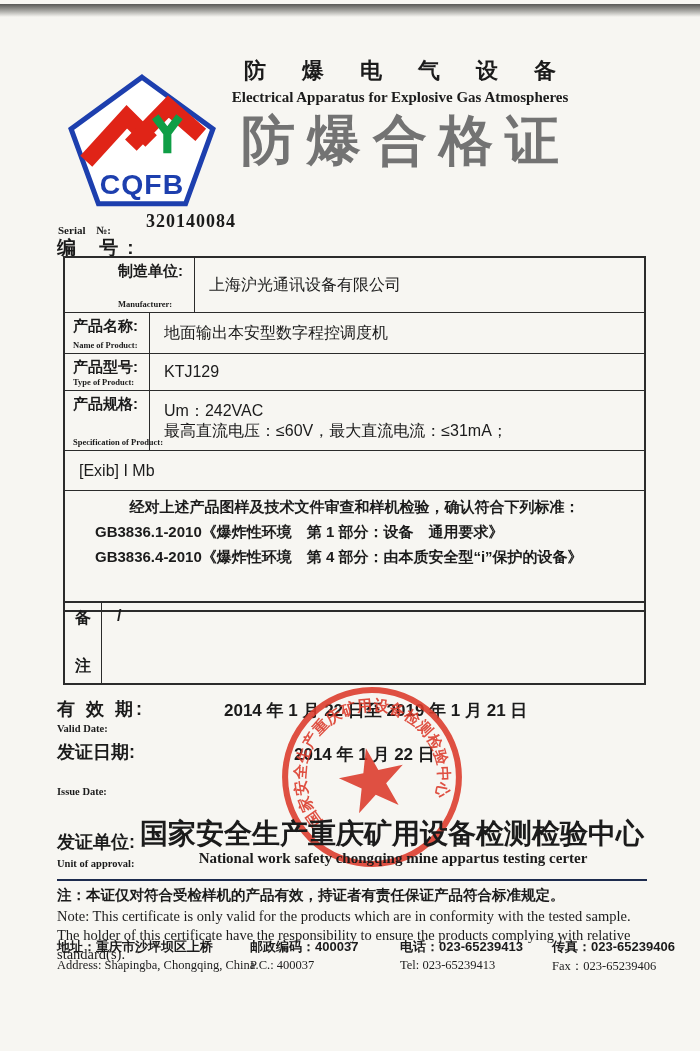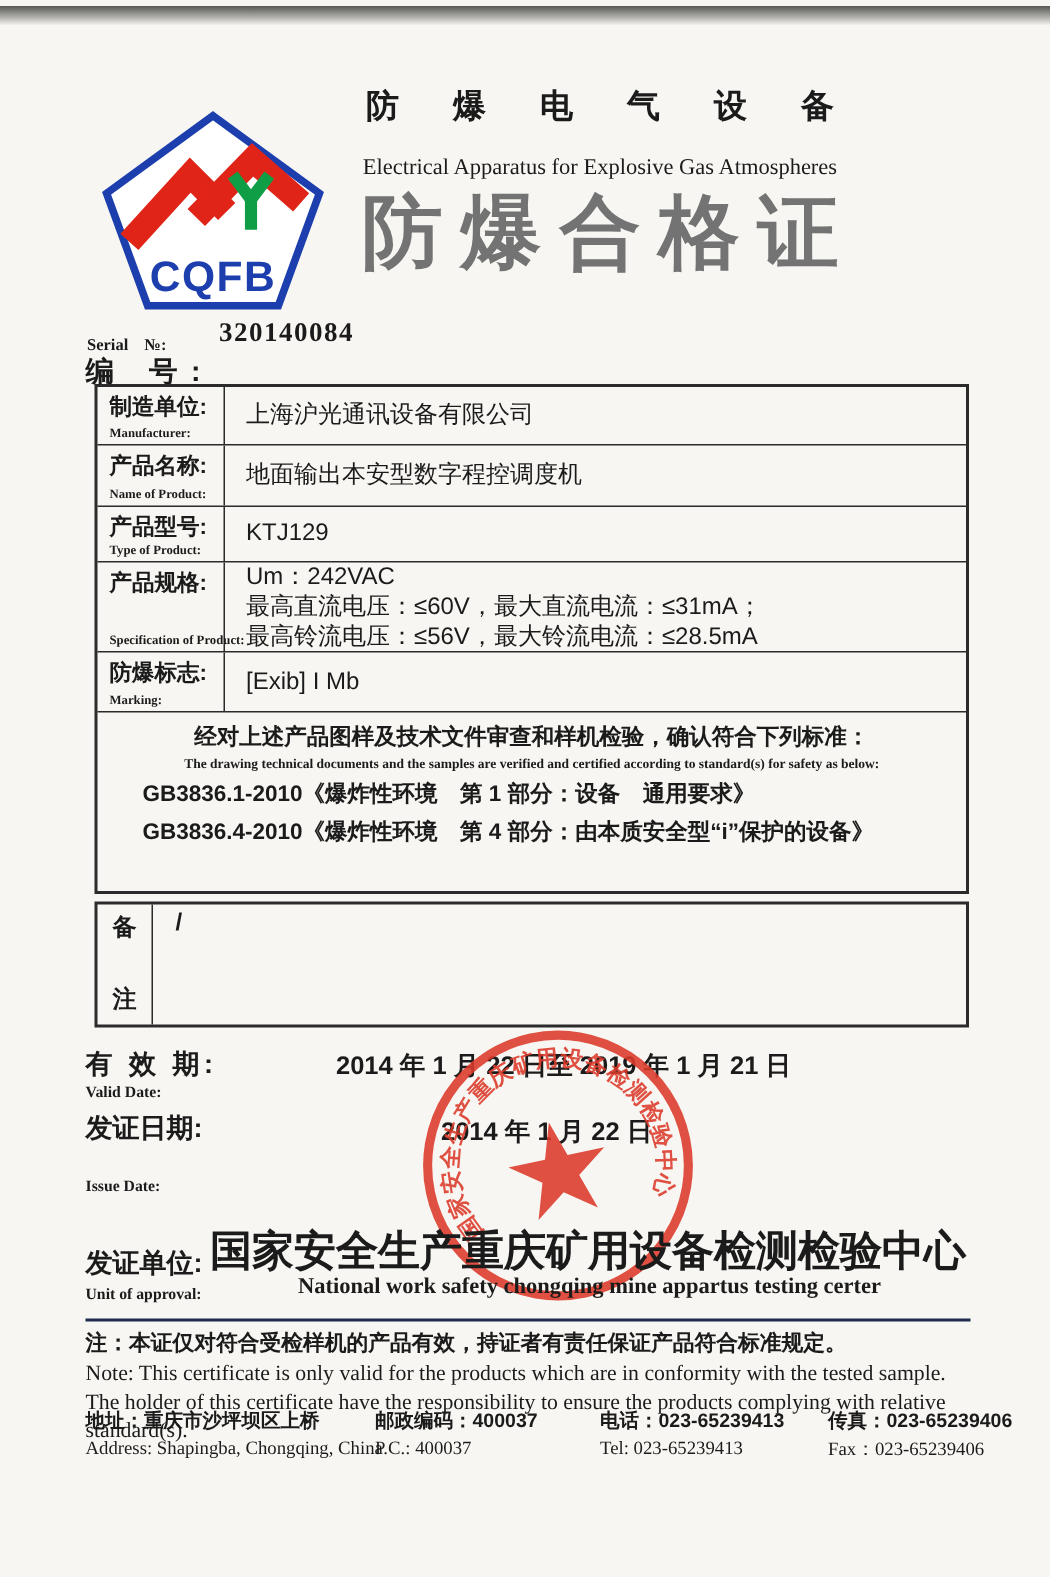--- a/index.html
+++ b/index.html
@@ -5,39 +5,39 @@
   * { margin:0; padding:0; box-sizing:border-box; }
   body { background:#e9e8e4; font-family:"Liberation Sans", sans-serif; color:#1b1b1b; }
   .page { position:relative; width:700px; height:1051px; background:#f7f6f2; overflow:hidden; margin:0 auto; }
   .scan-edge { position:absolute; left:0; top:4px; width:100%; height:13px;
     background:linear-gradient(180deg, rgba(60,60,58,.85) 0%, rgba(110,110,106,.55) 55%, rgba(150,150,146,0) 100%); }
 
   
   .logo { position:absolute; left:66px; top:72px; width:152px; height:136px; }
   .titles { position:absolute; left:226px; top:56px; width:348px; text-align:center; }
   .t-cn { font-size:22px; font-weight:bold; letter-spacing:36px; margin-right:-36px; white-space:nowrap; }
-  .t-en { font-family:"Liberation Serif", serif; font-weight:normal; font-size:15px; margin-top:18px; white-space:nowrap; }
+  .t-en { font-family:"Liberation Serif", serif; font-weight:bold; font-size:15px; margin-top:3px; white-space:nowrap; }
   .t-red { font-size:54px; font-weight:bold; letter-spacing:12px; margin-right:-12px; line-height:1.08; margin-top:5px; white-space:nowrap; }
   .t-cert { font-size:16px; font-weight:bold; letter-spacing:1px; word-spacing:42px; margin-top:3px; white-space:nowrap; }
 
   
   .serial-cn { position:absolute; left:57px; top:199px; font-size:19px; font-weight:bold; letter-spacing:9px;margin-top:36px; }
   .serial-en { position:absolute; left:58px; top:224px; font-size:11px; font-weight:bold; font-family:"Liberation Serif", serif; word-spacing:8px; }
   .serial-value { position:absolute; left:146px; top:211px; font-size:18px; font-weight:bold; font-family:"Liberation Serif", serif; letter-spacing:1px; }
 
   
   .ctable { position:absolute; left:63px; top:256px; width:583px; border:2px solid #2b2b2b; }
   .trow { display:flex; border-bottom:1.5px solid #2b2b2b; }
   .tlabel { width:85px; flex:none; border-right:1.5px solid #2b2b2b; padding:4px 3px 3px 8px;
             display:flex; flex-direction:column; justify-content:space-between; }
   .label-cn { font-size:15px; font-weight:bold; white-space:nowrap; }
   .label-en { font-size:8.5px; font-weight:bold; font-family:"Liberation Serif", serif; white-space:nowrap; }
   .tvalue { flex:1; padding:2px 8px 2px 14px; display:flex; flex-direction:column; justify-content:center; }
   .vline { font-size:16px; font-weight:normal; line-height:20px; white-space:nowrap; }
-  .r1 { height:39px; } .r2 { height:41px; } .r3 { height:37px; } .r4 { height:60px; } .r5 { height:40px; }
+  .r1 { height:55px;padding-left:45px; } .r2 { height:41px; } .r3 { height:37px; } .r4 { height:60px; } .r5 { height:40px; }
   .stdsec { height:119px; padding:7px 10px 0 10px; border-bottom:none; display:block; }
   .std-cn { text-align:center; font-size:15px; font-weight:bold; white-space:nowrap; }
   .std-en { text-align:center; font-size:9px; font-weight:bold; font-family:"Liberation Serif", serif; margin-top:3px; white-space:nowrap; }
   .std-item { margin:6px 0 0 20px; font-size:15px; font-weight:bold; white-space:nowrap; }
 
   
   .remarks { position:absolute; left:63px; top:601px; width:583px; height:84px; border:2px solid #2b2b2b; display:flex; }
   .rem-label { width:37px; flex:none; border-right:1.5px solid #2b2b2b; display:flex; flex-direction:column;
                justify-content:space-between; align-items:center; padding:5px 0 6px 0; font-size:16px; font-weight:bold; }
   .rem-value { padding:4px 0 0 15px; font-size:16px; font-weight:bold; }
@@ -121,35 +121,29 @@
       </div>
     </div>
     <div class="trow r4">
       <div class="tlabel">
         <div class="label-cn">产品规格:</div>
         <div class="label-en">Specification of Product:</div>
       </div>
       <div class="tvalue">
         <div class="vline">Um：242VAC</div>
         <div class="vline">最高直流电压：≤60V，最大直流电流：≤31mA；</div>
-        <div class="vline">最高铃流电压：≤56V，最大铃流电流：≤28.5mA</div>
       </div>
     </div>
     <div class="trow r5">
-      <div class="tlabel">
-        <div class="label-cn">防爆标志:</div>
-        <div class="label-en">Marking:</div>
-      </div>
       <div class="tvalue">
         <div class="vline">[Exib] I Mb</div>
       </div>
     </div>
     <div class="trow stdsec">
       <div class="std-cn">经对上述产品图样及技术文件审查和样机检验，确认符合下列标准：</div>
-      <div class="std-en">The drawing technical documents and the samples are verified and certified according to standard(s) for safety as below:</div>
       <div class="std-item">GB3836.1-2010《爆炸性环境　第 1 部分：设备　通用要求》</div>
       <div class="std-item">GB3836.4-2010《爆炸性环境　第 4 部分：由本质安全型“i”保护的设备》</div>
     </div>
   </div>
 
   <div class="remarks">
     <div class="rem-label">
       <span>备</span>
       <span>注</span>
     </div>

